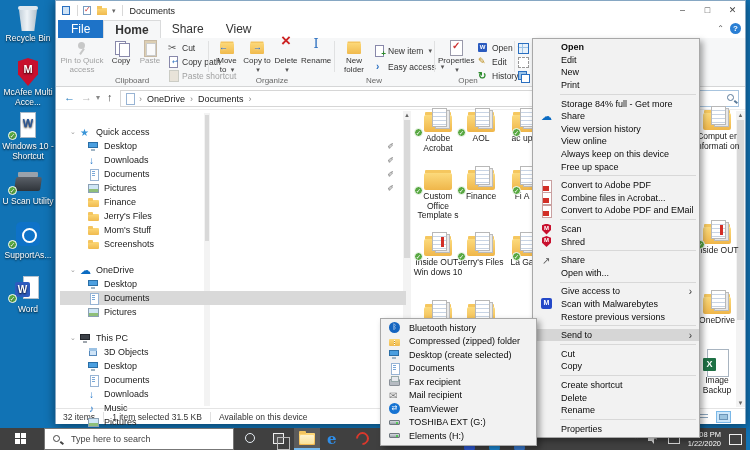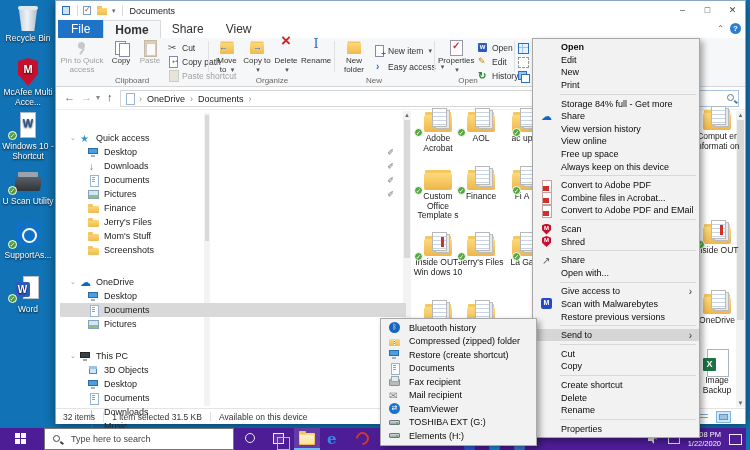--- a/index.html
+++ b/index.html
@@ -145,21 +145,21 @@
   .crumbs-lead::before{content:"›";color:#888;margin:0 5px 0 2px}
   .bc-doc{width:9px;height:11px;position:relative}
   .bc-doc::before{content:"";position:absolute;left:1px;top:0;width:7px;height:10px;background:#fff;border:1px solid #98b4d4}
   #search-field{position:absolute;right:6px;top:3px;width:40px;height:17px;border:1px solid #a8c4de;background:#fff}
   .mag{position:absolute;right:4px;top:3px;width:7px;height:7px;border:1.5px solid #5a7a9a;border-radius:50%}
   .mag::after{content:"";position:absolute;left:6px;top:6px;width:4px;height:1.5px;background:#5a7a9a;transform:rotate(40deg)}
 
   
   #navpane{position:absolute;left:4px;top:112px;width:346px;z-index:2}
   .nav-row{position:relative;display:flex;align-items:center;height:14px;padding-left:28px;font-size:9px;color:#222}
-  .nav-row[data-sec="1"]{padding-left:10px;margin-top:18px}
+  .nav-row[data-sec="1"]{padding-left:10px;margin-top:12px}
   .nav-row[data-sec="1"]::before{content:"⌄";color:#999;font-size:7px;margin-right:4px}
   .nav-row .gi{margin-right:5px}
   .nav-row[data-sel="1"]{background:#d9d9d9}
   .pin{display:none;position:absolute;right:12px;color:#777;font-size:8px}
   .nav-row[data-pin="1"] .pin{display:block}
   .scroll-strip{position:absolute;background:#f3f3f3;z-index:1}
   .scroll-thumb{position:absolute;left:1px;right:1px;background:#d9d9d9}
   .sb-arrow{position:absolute;left:0;right:0;text-align:center;color:#666;font-size:6px}
 
   
@@ -208,21 +208,21 @@
   .cm-row[data-bold="1"]{font-weight:bold}
   .cm-row[data-hl="1"]{background:#d6d6d6}
   .cm-row[data-sub="1"]::after{content:"›";position:absolute;right:7px;font-size:10px;color:#333}
   .cm-row.sep{height:0;border-top:1px solid #d8d8d8;margin:2.5px 3px 2.5px 27px;padding:0}
   
   #sendto{position:absolute;left:380px;top:318px;width:157px;background:#f2f2f2;border:1px solid #a8a8a8;box-shadow:3px 3px 6px rgba(0,0,0,.35);z-index:120;padding:2px 0}
   .st-row{position:relative;display:flex;align-items:center;height:13.5px;padding:0 8px 0 28px;font-size:9px;color:#0a0a0a;white-space:nowrap}
   .st-row .gi{position:absolute;left:8px;top:50%;margin-top:-5.5px}
 
   
-  #taskbar{position:absolute;left:0;top:428px;width:746px;height:22px;background:#4c1d95;z-index:50}
+  #taskbar{position:absolute;left:0;top:428px;width:746px;height:22px;background:#404040;z-index:50}
   #tb-start{position:absolute;left:0;top:0;width:44px;height:22px}
   .win-flag{position:absolute;left:15px;top:5px;width:12px;height:12px;display:grid;grid-template-columns:5px 5px;grid-template-rows:5px 5px;gap:1px}
   .win-flag i{background:#fff}
   #tb-search{position:absolute;left:44px;top:0;width:190px;height:22px;background:#fff;border:1px solid #777;display:flex;align-items:center;padding-left:26px;font-size:9px;color:#444}
   #tb-search .mag{left:8px;top:6px;right:auto;border-color:#444}
   #tb-search .mag::after{background:#444}
   .tb-ic{position:absolute;top:0;width:26px;height:22px}
   .tb-ic.active{background:rgba(255,255,255,.14);box-shadow:inset 0 -2px 0 #76b9ed}
   .cortana-ring{position:absolute;left:7px;top:5px;width:10px;height:10px;border:1.5px solid #e8eef5;border-radius:50%}
   .taskview-ic{position:absolute;left:7px;top:5px;width:11px;height:11px;border:1px solid #eee;background:rgba(255,255,255,.1)}
@@ -681,27 +681,27 @@
         <span class="lbl">Share</span>
       </div>
       <div class="cm-row slot8">
         <span class="gi"></span>
         <span class="lbl">View version history</span>
       </div>
       <div class="cm-row slot7">
         <span class="gi"></span>
         <span class="lbl">View online</span>
       </div>
+      <div class="cm-row slot9">
+        <span class="gi"></span>
+        <span class="lbl">Always keep on this device</span>
+      </div>
       <div class="cm-row slot10">
         <span class="gi"></span>
         <span class="lbl">Free up space</span>
-      </div>
-      <div class="cm-row slot9">
-        <span class="gi"></span>
-        <span class="lbl">Always keep on this device</span>
       </div>
       <div class="cm-row slot11 sep">
         <span class="gi"></span>
         <span class="lbl"></span>
       </div>
       <div class="cm-row slot12">
         <span class="gi" data-icon="adobe-pdf"></span>
         <span class="lbl">Convert to Adobe PDF</span>
       </div>
       <div class="cm-row slot14">
@@ -803,21 +803,21 @@
   <div class="st-row slot0">
         <span class="gi" data-icon="bluetooth"></span>
         <span class="lbl">Bluetooth history</span>
       </div>
       <div class="st-row slot1">
         <span class="gi" data-icon="zip-folder"></span>
         <span class="lbl">Compressed (zipped) folder</span>
       </div>
       <div class="st-row slot2">
         <span class="gi" data-icon="desktop"></span>
-        <span class="lbl">Restore (create shortcut)</span>
+        <span class="lbl">Desktop (create selected)</span>
       </div>
       <div class="st-row slot3">
         <span class="gi" data-icon="document"></span>
         <span class="lbl">Documents</span>
       </div>
       <div class="st-row slot4">
         <span class="gi" data-icon="fax"></span>
         <span class="lbl">Fax recipient</span>
       </div>
       <div class="st-row slot5">

